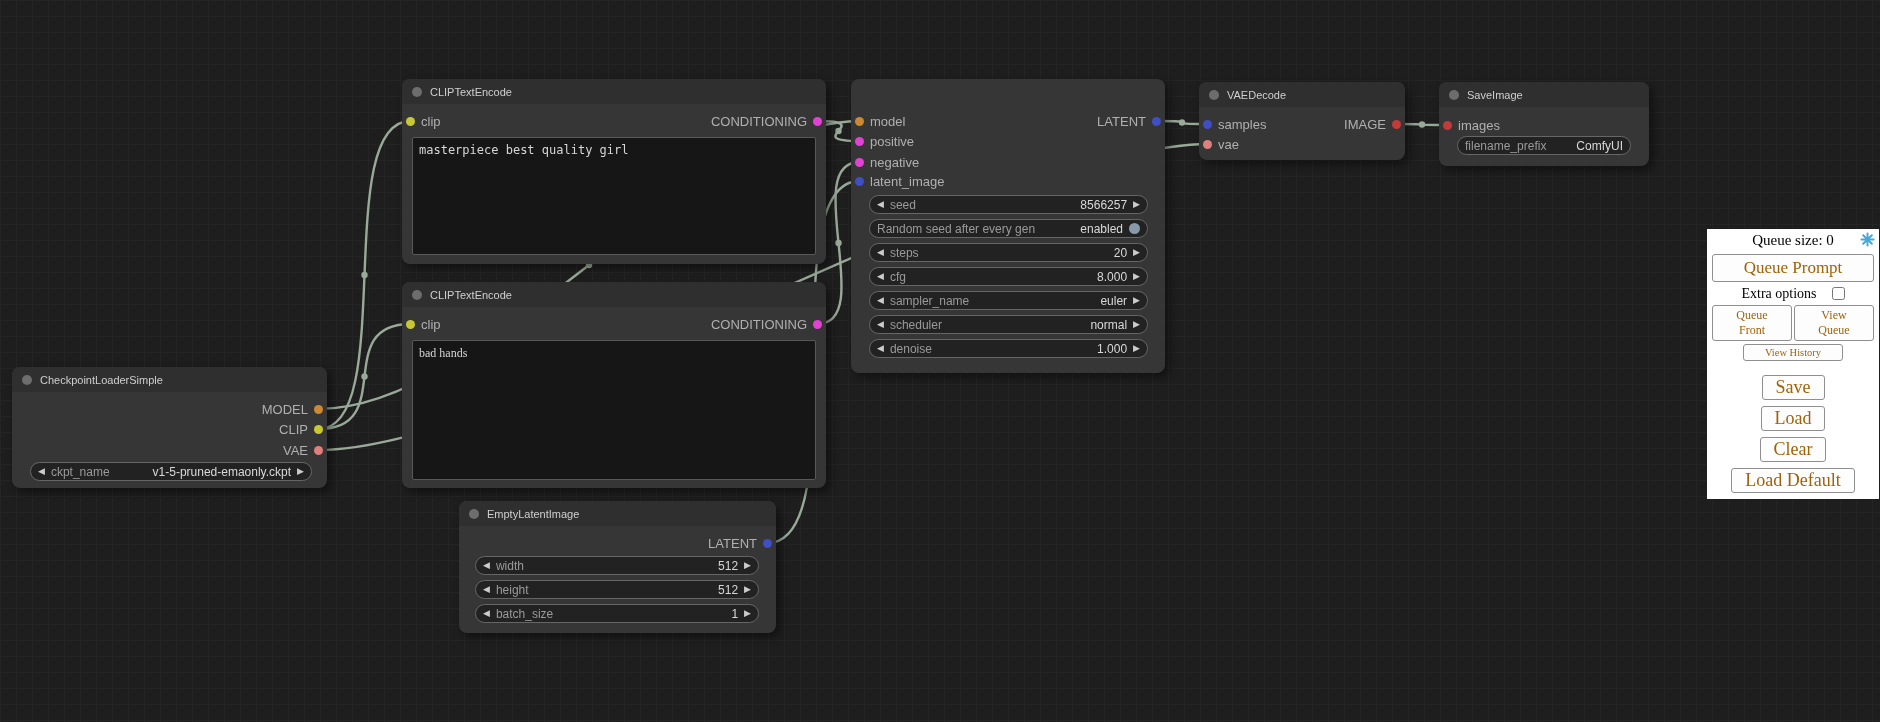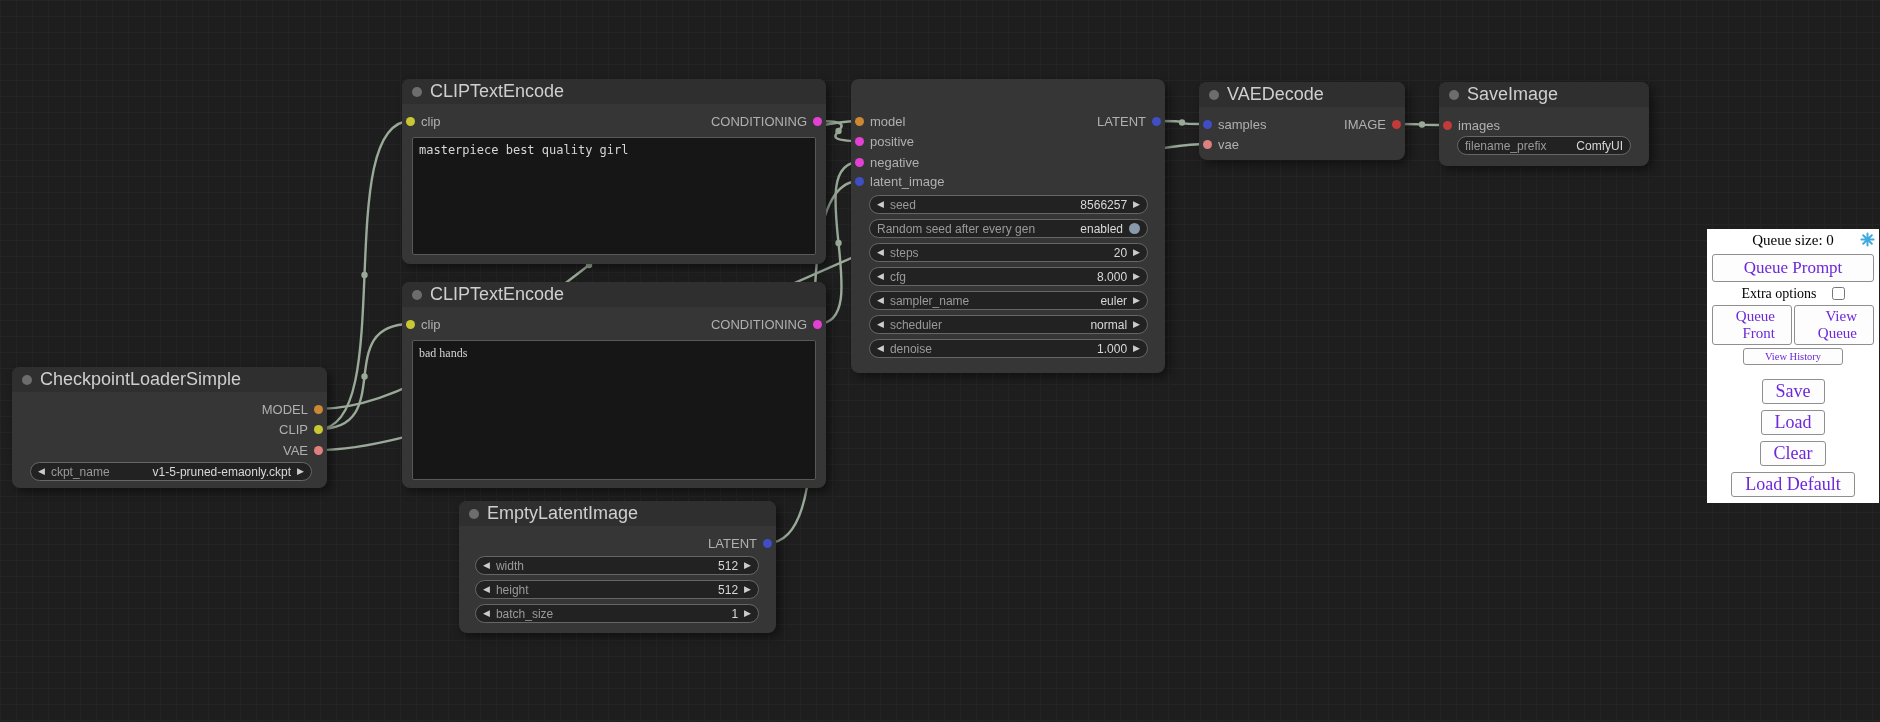--- a/index.html
+++ b/index.html
@@ -21,21 +21,21 @@
     position:absolute; z-index:2;
     background:#363636; border-radius:8px;
     box-shadow:4px 4px 10px rgba(0,0,0,0.45);
   }
   .titlebar {
     position:absolute; left:0; right:0; top:0; height:25px;
     background:#2f2f2f; border-radius:8px 8px 0 0;
     display:flex; align-items:center; gap:8px; padding:0 10px;
   }
   .tdot { width:10px; height:10px; border-radius:50%; background:#6d6d6d; flex:none; }
-  .title-text { color:#cfcfcf; font-size:18px; white-space:nowrap; }
+  .title-text { color:#cfcfcf; font-size:11px; white-space:nowrap; }
 
   .slot { position:absolute; height:18px; display:flex; align-items:center; gap:6px;
           color:#b0b0b0; font-size:13px; white-space:nowrap; }
   .slot.in  { left:4px; }
   .slot.out { right:4px; justify-content:flex-end; }
   .dot { width:9px; height:9px; border-radius:50%; flex:none; }
 
   .c-model  { background:#cc8833; }
   .c-clip   { background:#c8c832; }
   .c-vae    { background:#e07f7f; }
@@ -62,29 +62,29 @@
   }
 
   .menu {
     position:absolute; z-index:3; background:#ffffff; color:#000;
     font-family:"Liberation Serif", serif;
     display:flex; flex-direction:column; align-items:center;
     padding:3px 5px 6px 5px; gap:3px;
   }
   .menu button {
     font-family:"Liberation Serif", serif;
-    background:#fdfdfd; color:#6d28d9;
+    background:#fdfdfd; color:#a16207;
     border:1px solid #8f8f8f; border-radius:3px; cursor:pointer;
   }
   .queue-size-row { position:relative; width:100%; text-align:center; font-size:15px; height:19px; }
   .gear { position:absolute; right:-1px; top:0; width:15px; height:15px; display:inline-block; }
   .btn-queue-prompt { width:100%; font-size:17px; padding:3px 0; }
   .extra-row { display:flex; align-items:center; gap:15px; font-size:14px; height:17px; }
   .pair-row { display:flex; width:100%; gap:2px; }
-  .pair-row button { flex:1; font-size:15px; padding:2px 16px;text-align:right; }
+  .pair-row button { flex:1; font-size:12px; padding:2px 16px; }
   .btn-history { width:62%; font-size:10.5px; padding:2px 0; }
   .btn-big { font-size:18px; padding:1px 13px; margin-top:3px; }
   .btn-big.first { margin-top:11px; }
 </style>
 </head>
 <body>
 
 <svg class="links" width="1880" height="722">
   <path d="M 318.5 409 C 488 409, 690 121, 859.5 121"></path>
   <path d="M 318.5 429 C 398 429, 331 121, 410.5 121"></path>

